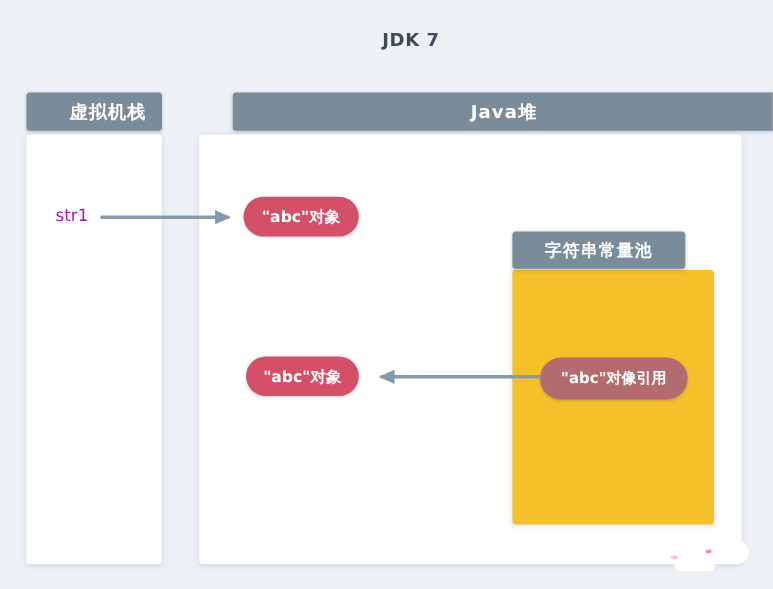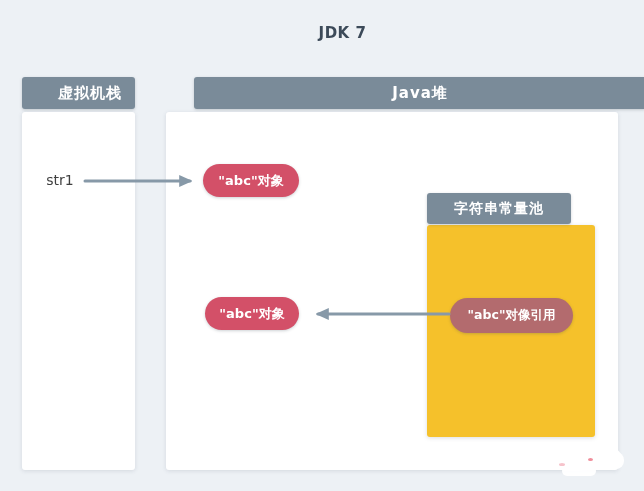--- a/index.html
+++ b/index.html
@@ -59,21 +59,21 @@
     box-shadow: 0 1px 4px rgba(60,74,89,0.18);
     z-index: 2;
   }
   .var-label {
     position: absolute;
     left: 36px;
     top: 172px;
     width: 48px;
     text-align: center;
     font-size: 14px;
-    color: #404040;
+    color: #a21caf;
     z-index: 4;
   }
   .pill {
     position: absolute;
     display: flex;
     align-items: center;
     justify-content: center;
     color: #ffffff;
     font-weight: bold;
     font-size: 13px;

